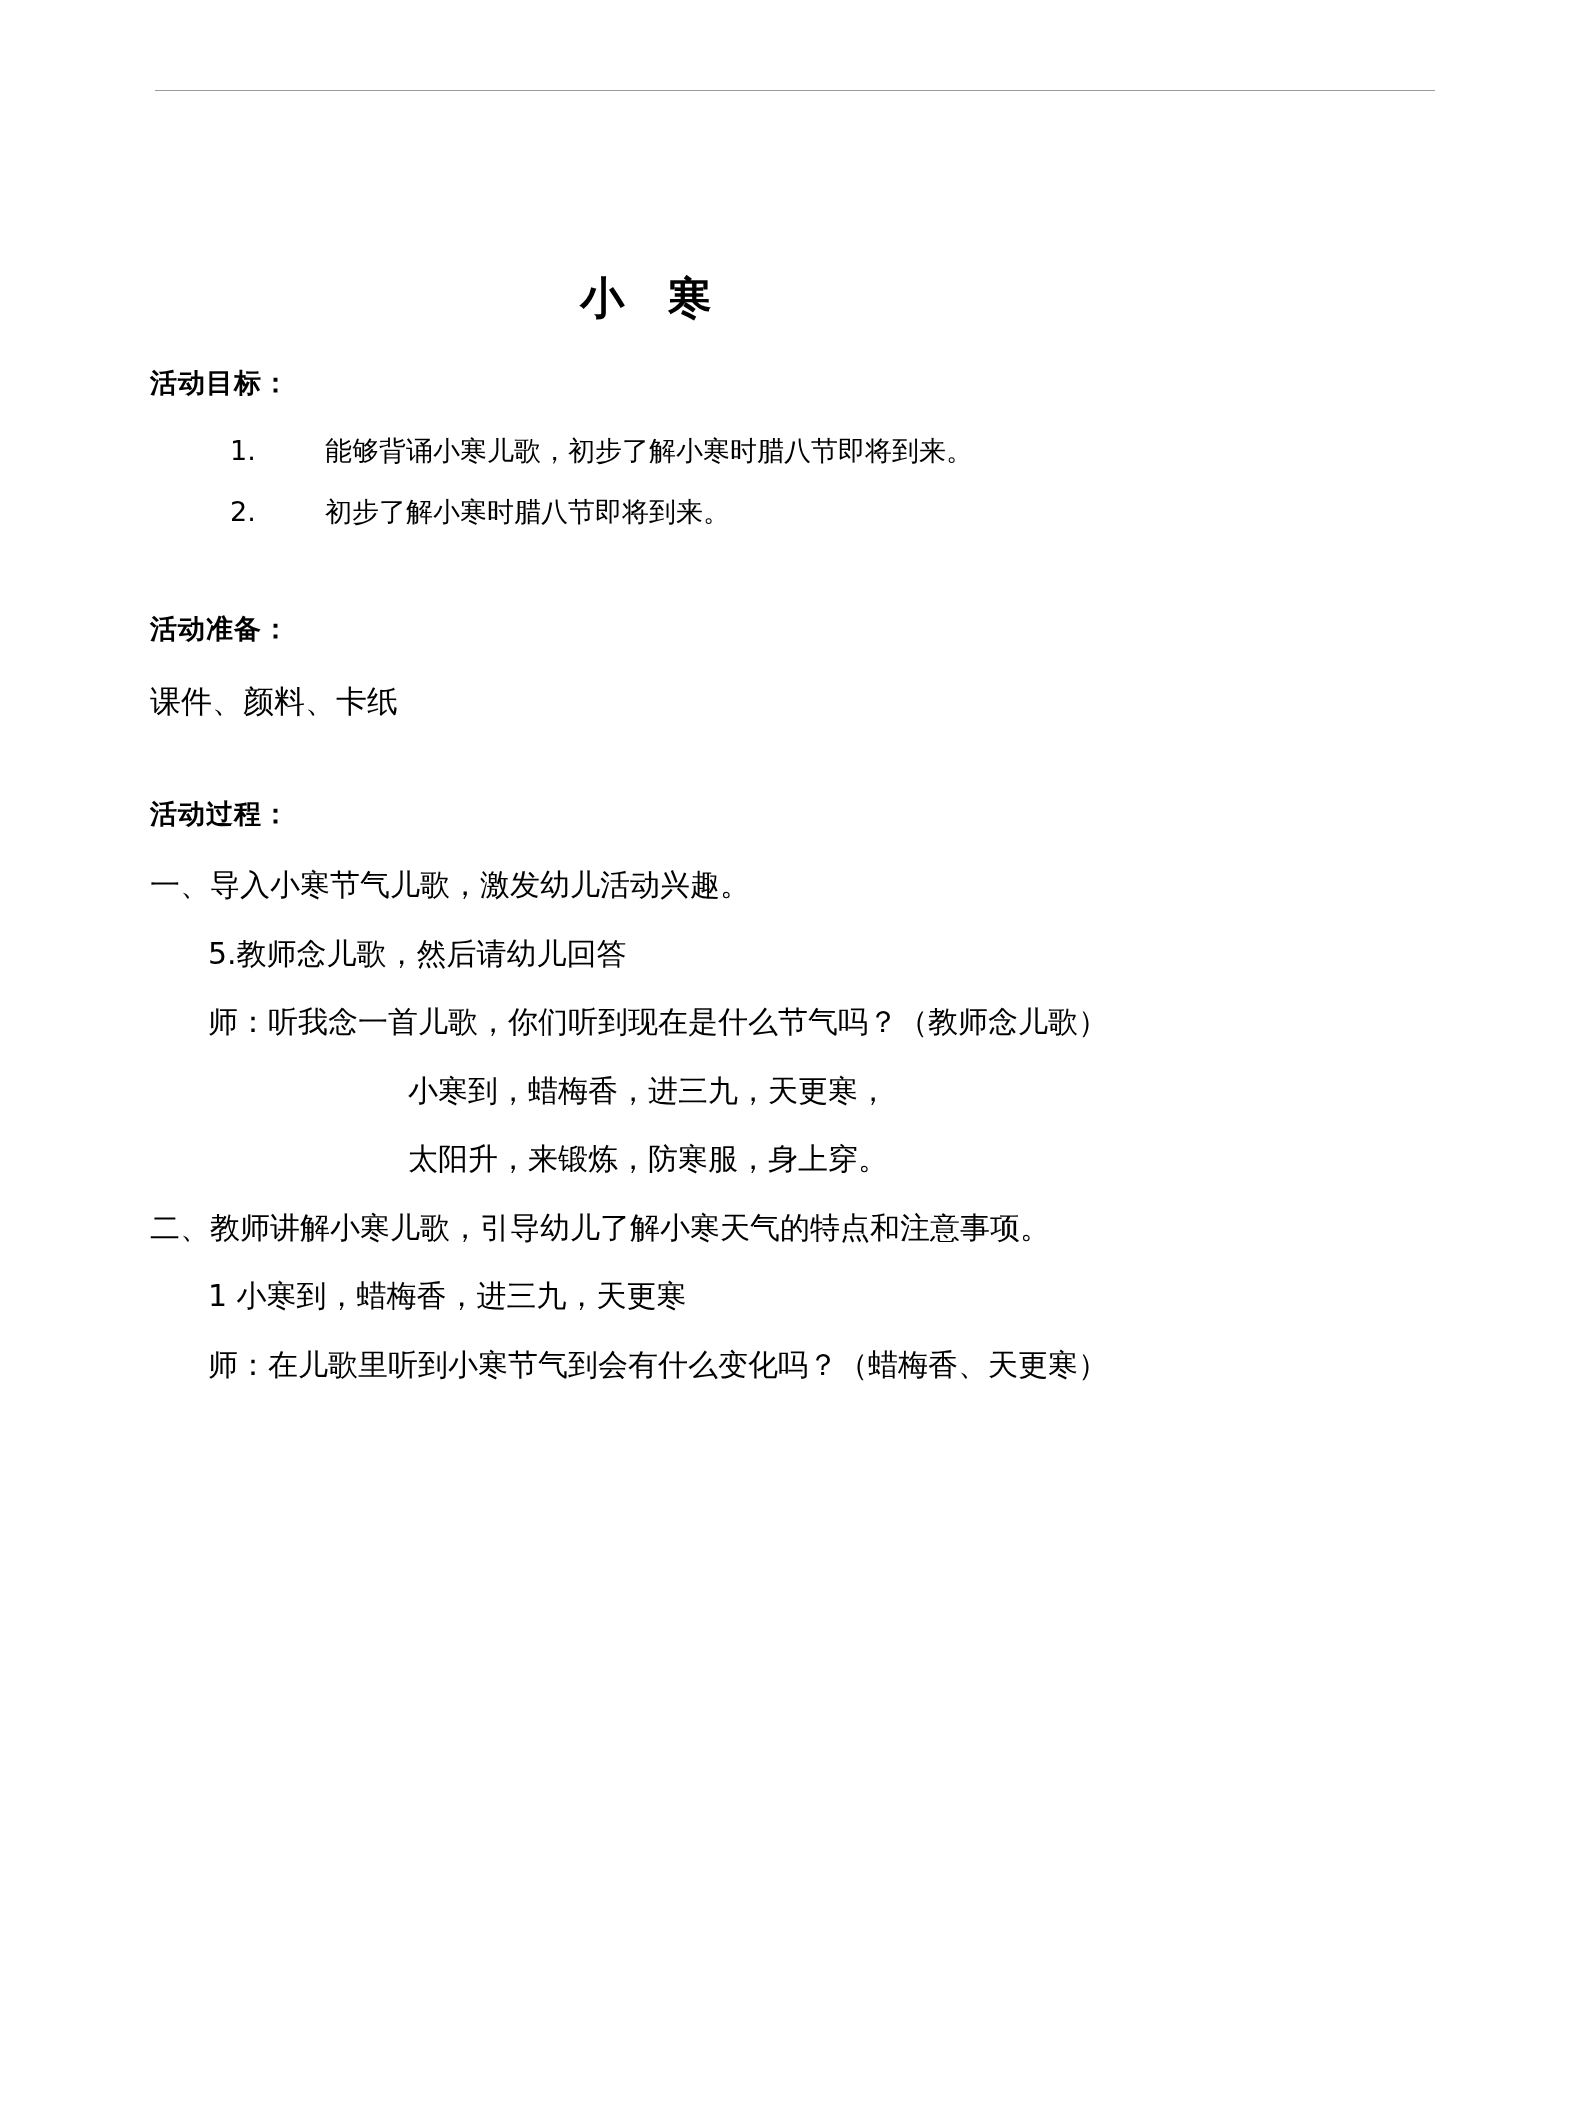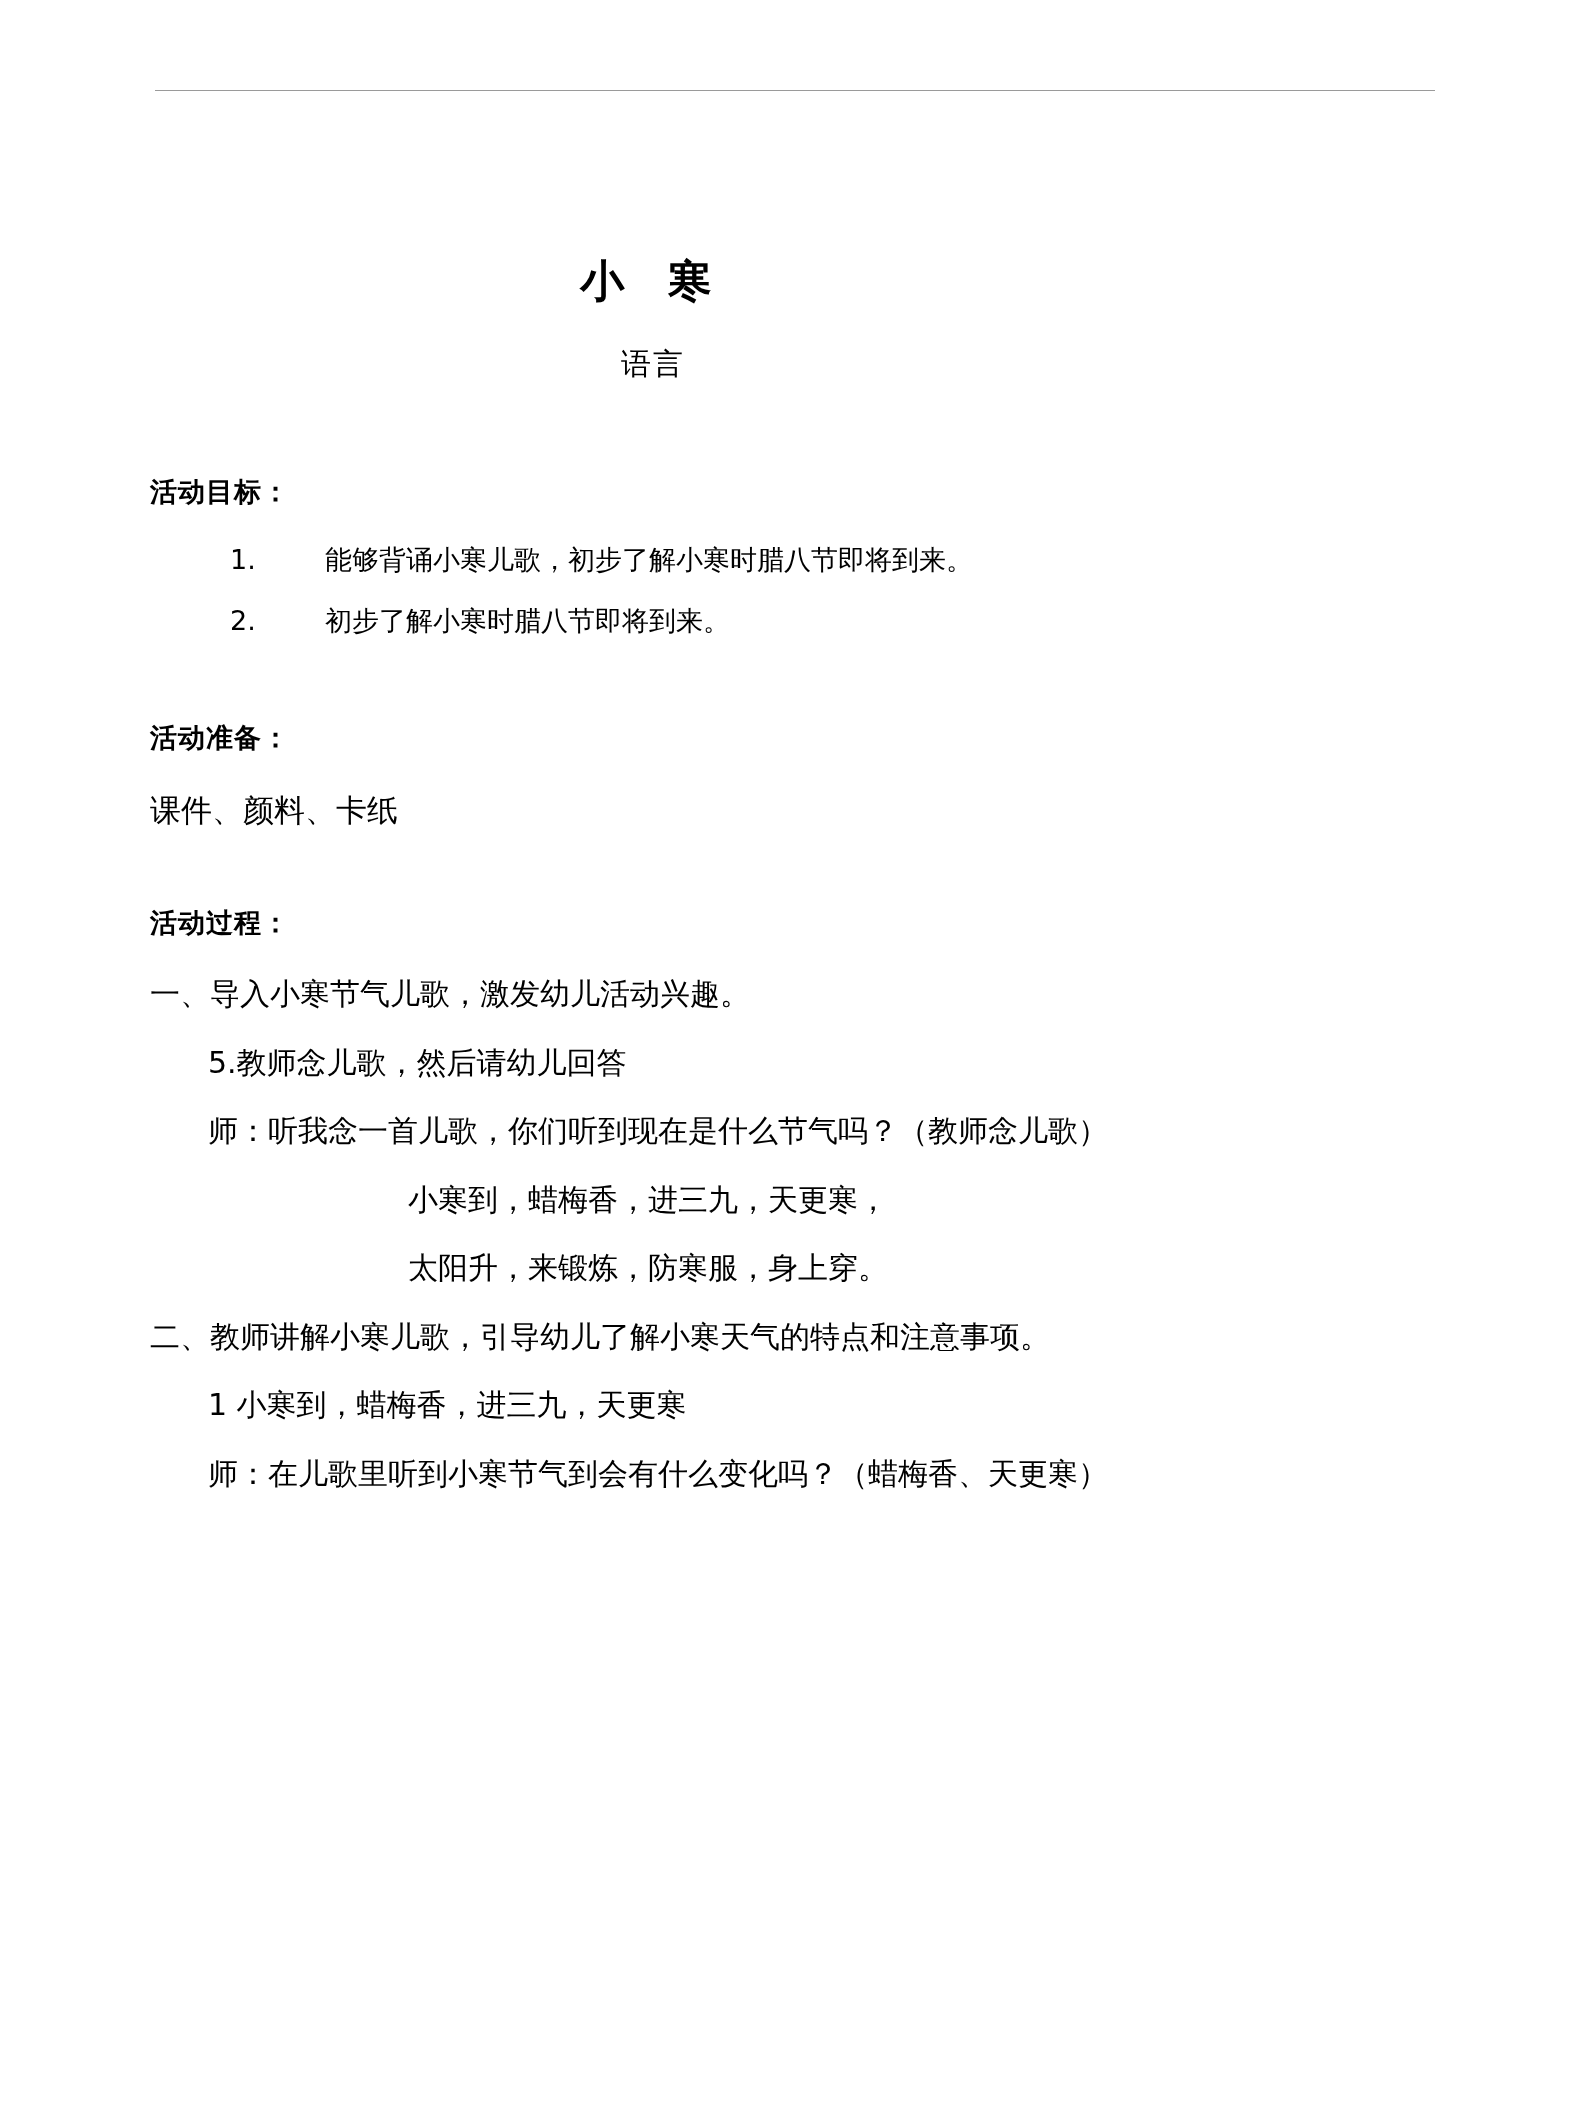--- a/index.html
+++ b/index.html
@@ -13,21 +13,21 @@
     font-family: "DejaVu Sans", "Liberation Sans", sans-serif;
     color: #000000;
     position: relative;
     overflow: hidden;
   }
   .page {
     position: relative;
     width: 1306px;
     height: 2103px;
     box-sizing: border-box;
-    padding: 0 150px;
+    padding: 17px 150px;
   }
   .header-rule {
     position: absolute;
     left: 155px;
     top: 90px;
     width: 1280px;
     height: 0;
     border-top: 1px solid #9a9a9a;
   }
   .content {
@@ -95,21 +95,20 @@
 </head>
 <body>
 
 <div class="page">
 
   <div class="header-rule"></div>
 
   <div class="content">
 
     <h1 class="doc-title">小 寒</h1>
-    <div class="doc-subtitle">语言</div>
 
     <div class="section-heading">活动目标：</div>
 
     <ul class="numbered-list">
       <li>
         <span class="num">1.</span>
         <span class="txt">能够背诵小寒儿歌，初步了解小寒时腊八节即将到来。</span>
       </li>
       <li>
         <span class="num">2.</span>

